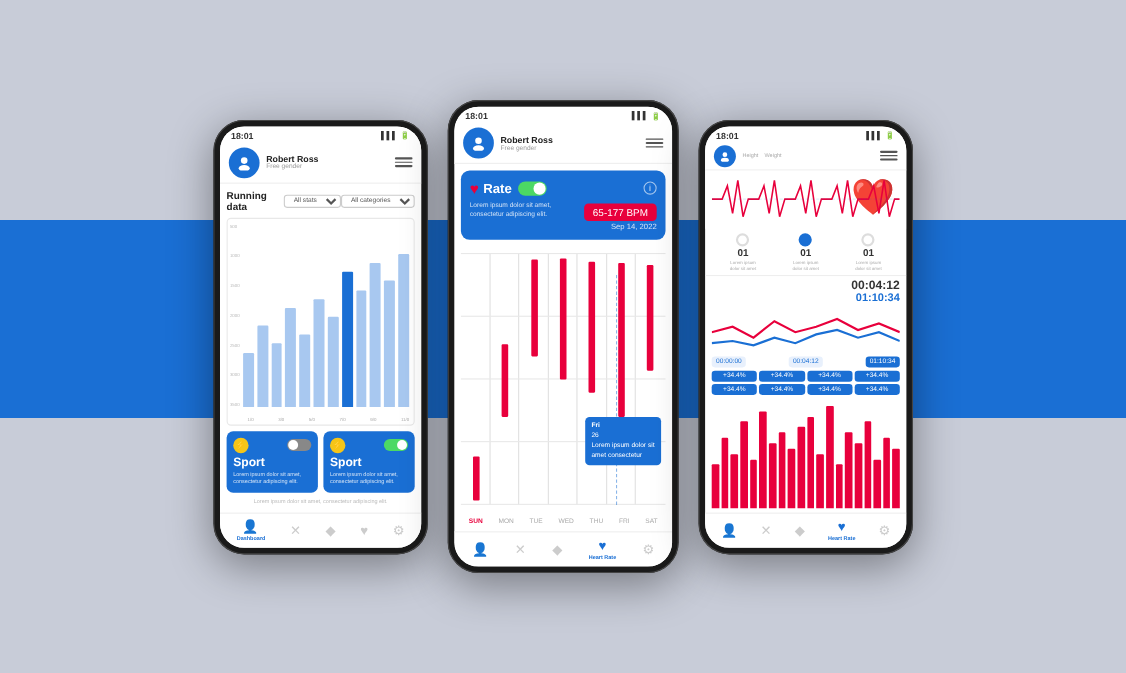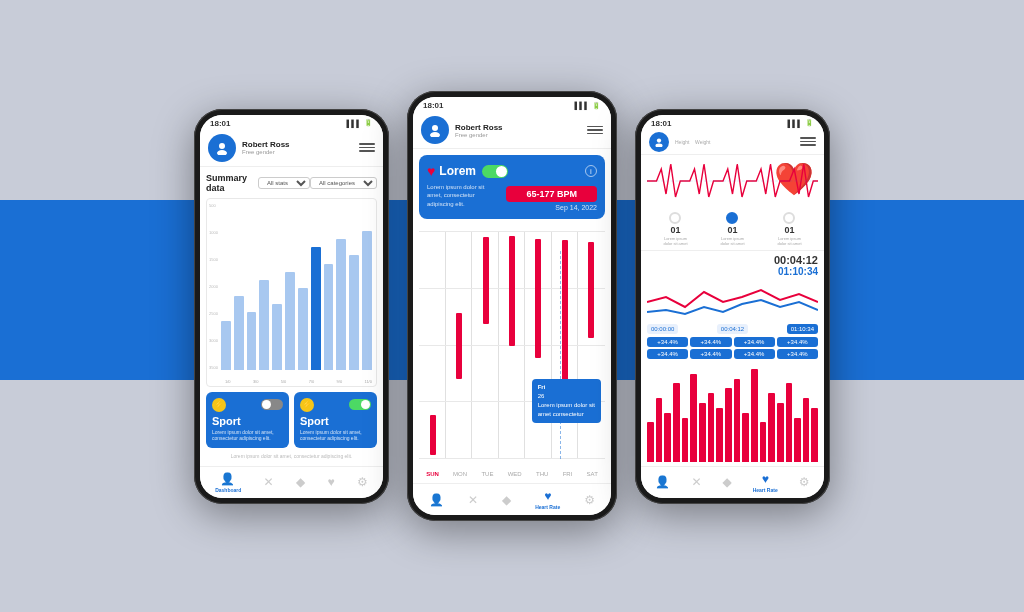--- a/index.html
+++ b/index.html
@@ -335,23 +335,23 @@
       width: 11px; height: 11px;
       background: #fff;
       border-radius: 50%;
       position: absolute;
       right: 1px;
       top: 1px;
     }
     .heart-bpm-badge {
       background: #e8003c;
       border-radius: 4px;
-      padding: 3px 20px;
+      padding: 3px 8px;
       font-size: 9px;
-      font-weight: bold;
+      font-weight: normal;
       color: #fff;
       display: inline-block;
       margin-bottom: 2px;
     }
     .heart-date {
       font-size: 7px;
       color: rgba(255,255,255,0.8);
     }
     .heart-desc {
       font-size: 6px;
@@ -630,21 +630,21 @@
         </div>
         <div class="menu-icon">
           <div class="menu-line"></div>
             <div class="menu-line"></div>
             <div class="menu-line"></div>
         </div>
       </div>
 
       <div class="screen1">
         <div class="summary-row">
-          <span class="summary-title">Summary data</span>
+          <span class="summary-title">Running data</span>
           <select class="filter-select">
             <option>All stats</option>
           </select>
           <select class="filter-select">
             <option>All categories</option>
           </select>
         </div>
 
         <div class="chart-area">
           <div class="chart-y-labels">
@@ -755,21 +755,21 @@
             <div class="menu-line"></div>
             <div class="menu-line"></div>
         </div>
       </div>
 
       <div class="screen2">
         <div class="heart-card">
           <div class="heart-card-header">
             <div style="display:flex;align-items:center;">
               <span class="heart-icon-red">♥</span>
-              <span class="heart-title">Lorem</span>
+              <span class="heart-title">Rate</span>
               <div class="heart-toggle" style="margin-left:6px;">
                 <div class="heart-toggle-knob"></div>
               </div>
             </div>
             <div class="info-icon">i</div>
           </div>
           <div style="display:flex;gap:8px;align-items:flex-start;">
             <div>
               <div class="heart-desc">Lorem ipsum dolor sit amet, consectetur adipiscing elit.</div>
             </div>

